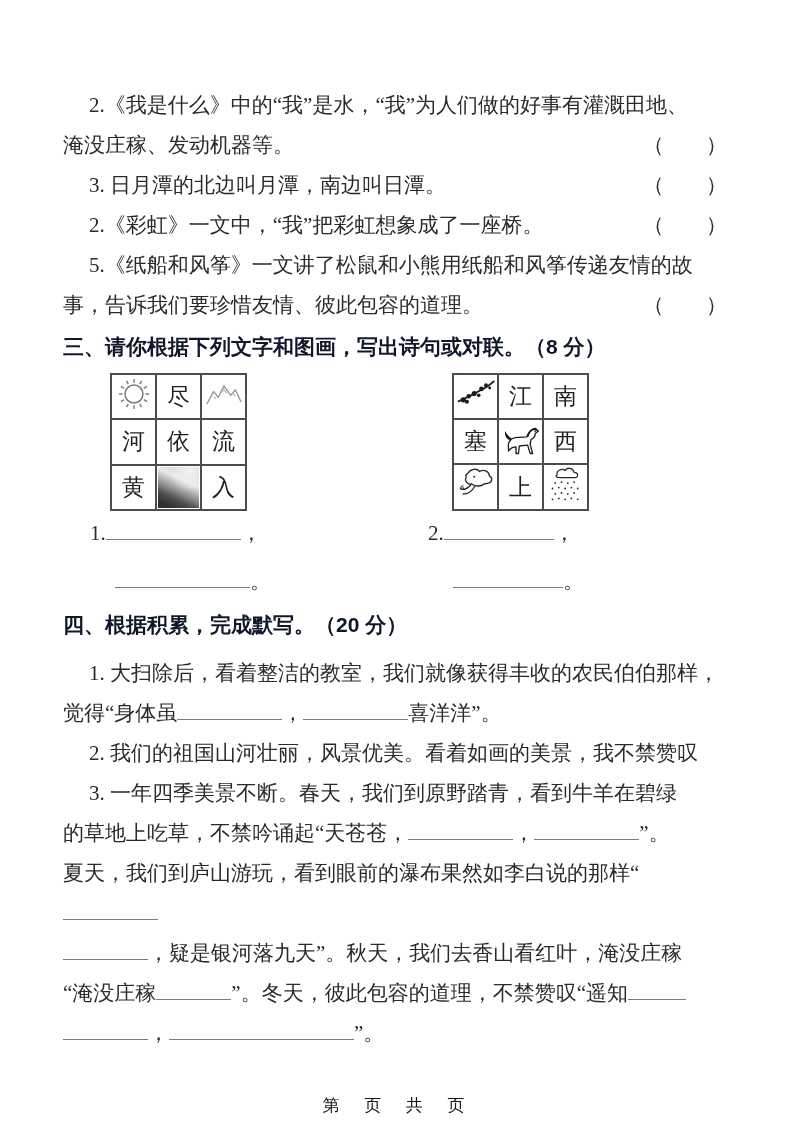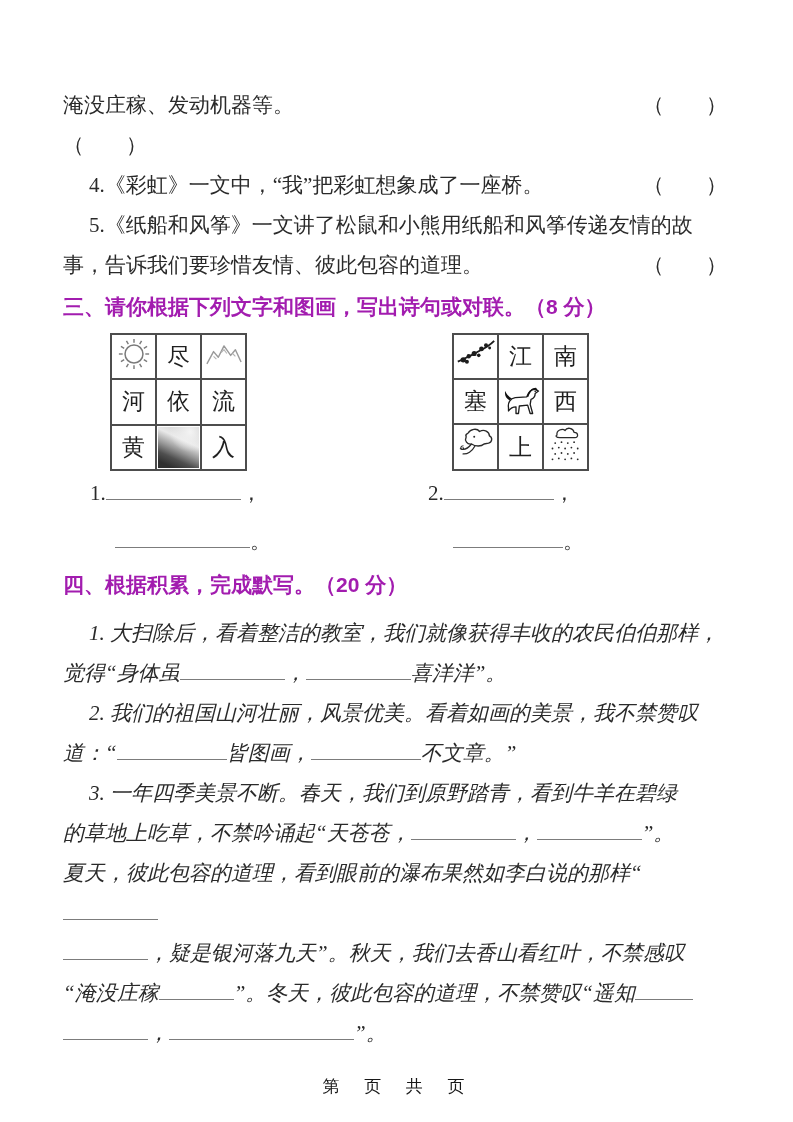--- a/index.html
+++ b/index.html
@@ -13,21 +13,21 @@
     overflow:hidden;
   }
   .content{padding:85px 66px 0 63px;}
   .line{line-height:40px;}
   .indent{text-indent:26px;}
   .flexline{display:flex;justify-content:space-between;align-items:baseline;text-align:right;}
   .flexline .ind{padding-left:26px;}
   .bracket{white-space:pre;}
   .heading{
     font-family:"Liberation Sans","DejaVu Sans",sans-serif;
-    font-weight:700;color:#a21caf;line-height:40px;margin-top:2px;
+    font-weight:700;color:#0f172a;line-height:40px;margin-top:2px;
   }
   
   .grids{display:flex;margin-top:6px;}
   table.grid{border-collapse:collapse;}
   .g1{margin-left:47px;}
   .g2{margin-left:205px;}
   table.grid td{
     width:43px;height:43px;padding:0;
     border:2px solid #4d4d4d;
     text-align:center;vertical-align:middle;
@@ -42,45 +42,47 @@
   }
   
   .answers{display:flex;}
   .ans .l1{line-height:44px;}
   .ans .l2{line-height:44px;margin-top:4px;padding-left:25px;}
   .a1{margin-left:27px;width:300px;}
   .a2{margin-left:38px;}
   .blank{display:inline-block;border-bottom:1.5px solid #7c7c7c;}
   .w58{width:58px;}.w75{width:75px;}.w85{width:85px;}.w95{width:95px;}
   .w105{width:105px;}.w110{width:110px;}.w135{width:135px;}.w185{width:185px;}
-  .sec4{margin-top:8px;font-style:italic;}
+  .sec4{margin-top:8px;}
   .footer{
-    position:absolute;left:0;bottom:24px;width:100%;
+    position:absolute;left:0;bottom:5px;width:100%;
     text-align:center;
     font-family:"Liberation Sans","DejaVu Sans",sans-serif;
     font-size:17px;color:#181818;
     letter-spacing:6px;word-spacing:8px;
   }
   svg{display:block;margin:0 auto;}
 </style>
 </head>
 <body>
 
 <div class="page">
   <div class="content">
 
+    <div class="line indent">2.《我是什么》中的“我”是水，“我”为人们做的好事有灌溉田地、</div>
     <div class="line flexline">
       <span>淹没庄稼、发动机器等。</span>
       <span class="bracket">（　　）</span>
     </div>
     <div class="line flexline">
-      <span class="bracket">（　　）</span>
-    </div>
-    <div class="line flexline">
-      <span class="ind">4.《彩虹》一文中，“我”把彩虹想象成了一座桥。</span>
+      <span class="ind">3. 日月潭的北边叫月潭，南边叫日潭。</span>
+      <span class="bracket">（　　）</span>
+    </div>
+    <div class="line flexline">
+      <span class="ind">2.《彩虹》一文中，“我”把彩虹想象成了一座桥。</span>
       <span class="bracket">（　　）</span>
     </div>
     <div class="line indent">5.《纸船和风筝》一文讲了松鼠和小熊用纸船和风筝传递友情的故</div>
     <div class="line flexline">
       <span>事，告诉我们要珍惜友情、彼此包容的道理。</span>
       <span class="bracket">（　　）</span>
     </div>
 
     <div class="line heading">三、请你根据下列文字和图画，写出诗句或对联。（8 分）</div>
 
@@ -235,33 +237,30 @@
 
     <div class="line heading">四、根据积累，完成默写。（20 分）</div>
 
     <div class="sec4">
       <div class="line indent">1. 大扫除后，看着整洁的教室，我们就像获得丰收的农民伯伯那样，</div>
       <div class="line">
         <span>觉得“身体虽</span><span class="blank w105"></span><span>，</span><span class="blank w105"></span><span>喜洋洋”。</span>
       </div>
 
       <div class="line indent">2. 我们的祖国山河壮丽，风景优美。看着如画的美景，我不禁赞叹</div>
-      <div class="line">
-        <span>道：“</span><span class="blank w110"></span><span>皆图画，</span><span class="blank w110"></span><span>不文章。”</span>
-      </div>
 
       <div class="line indent">3. 一年四季美景不断。春天，我们到原野踏青，看到牛羊在碧绿</div>
       <div class="line">
         <span>的草地上吃草，不禁吟诵起“天苍苍，</span><span class="blank w105"></span><span>，</span><span class="blank w105"></span><span>”。</span>
       </div>
       <div class="line">
-        <span>夏天，彼此包容的道理，看到眼前的瀑布果然如李白说的那样“</span><span class="blank w95"></span>
-      </div>
-      <div class="line">
-        <span class="blank w85"></span><span>，疑是银河落九天”。秋天，我们去香山看红叶，不禁感叹</span>
+        <span>夏天，我们到庐山游玩，看到眼前的瀑布果然如李白说的那样“</span><span class="blank w95"></span>
+      </div>
+      <div class="line">
+        <span class="blank w85"></span><span>，疑是银河落九天”。秋天，我们去香山看红叶，淹没庄稼</span>
       </div>
       <div class="line">
         <span>“淹没庄稼</span><span class="blank w75"></span><span>”。冬天，彼此包容的道理，不禁赞叹“遥知</span><span class="blank w58"></span>
       </div>
       <div class="line">
         <span class="blank w85"></span><span>，</span><span class="blank w185"></span><span>”。</span>
       </div>
     </div>
   </div>
 

